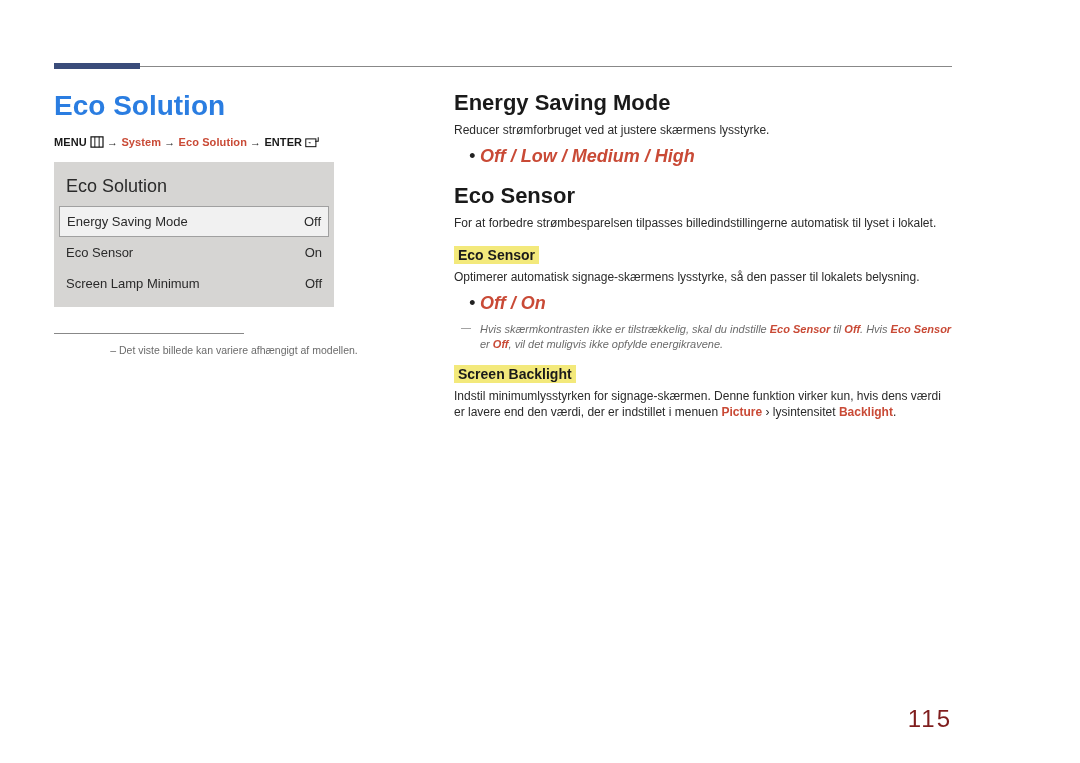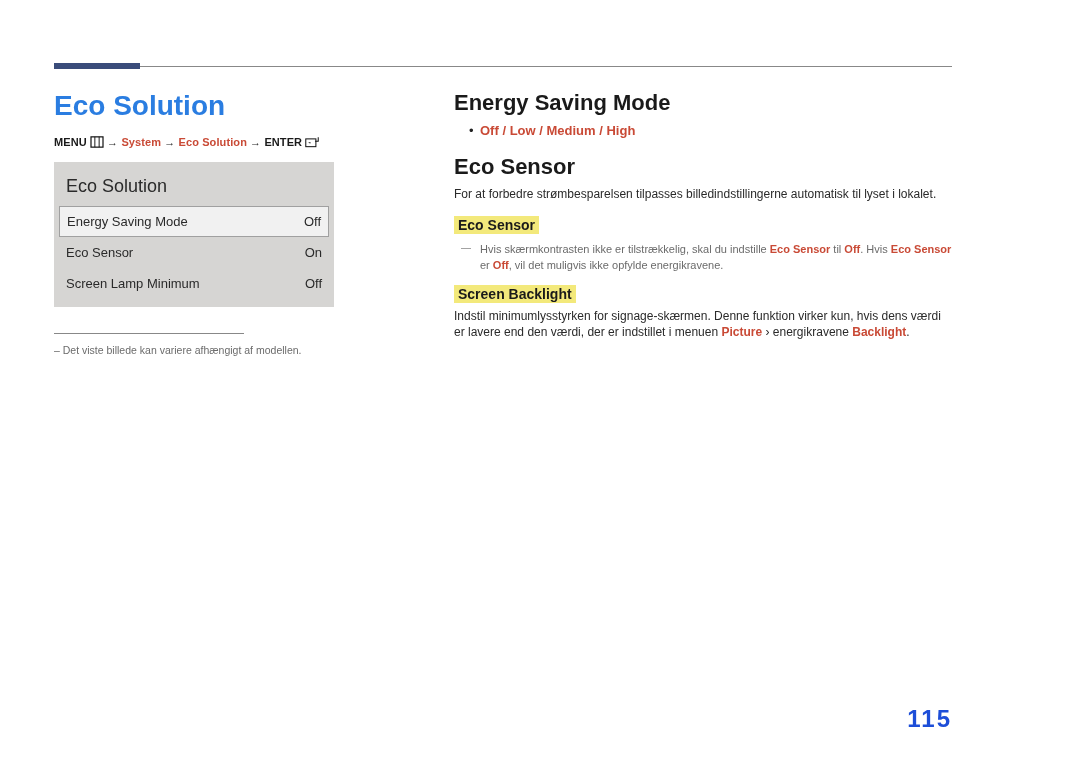--- a/index.html
+++ b/index.html
@@ -121,32 +121,34 @@
 
 .footnote-rule {
   border-top: 1px solid #888;
   width: 190px;
   margin-top: 26px;
   margin-bottom: 10px;
 }
 .footnote {
   font-size: 10.5px;
   color: #6b6b6b;
+  text-align: center;
 }
 
 
 ul.bullet {
   margin: 3px 0 6px 0;
   padding-left: 26px;
   list-style: none;
 }
 ul.bullet li {
-  font-size: 13px;
+  font-size: 18px;
   position: relative;
   line-height: 1.4;
+  font-style: italic;
 }
 ul.bullet li::before {
   content: "•";
   position: absolute;
   left: -11px;
   top: 0;
   color: #222;
 }
 .red { color: #c94a36; font-weight: 600; }
 .hl {
@@ -155,20 +157,21 @@
   padding: 1px 4px;
   font-weight: 700;
   font-size: 14px;
   margin-top: 8px;
   margin-bottom: 5px;
 }
 ul.dash {
   margin: 3px 0 4px 0;
   padding-left: 26px;
   list-style: none;
+  font-style: italic;
 }
 ul.dash li {
   position: relative;
   font-size: 11px;
   color: #6b6b6b;
   line-height: 1.4;
 }
 ul.dash li::before {
   content: "―";
   position: absolute;
@@ -177,22 +180,22 @@
   color: #888;
   font-size: 10px;
 }
 
 
 .page-num {
   position: absolute;
   right: 52px;
   bottom: 30px;
   font-size: 24px;
-  color: #1d4ed8;
-  font-weight: 700;
+  color: #7f1d1d;
+  font-weight: 400;
   letter-spacing: 2px;
   font-family: Arial, sans-serif;
 }
 </style>
 </head>
 <body>
 
 <div class="page">
 
   <div class="top-rule"></div>
@@ -244,39 +247,46 @@
       <div class="footnote">
         <span>–</span>
         <span>Det viste billede kan variere afhængigt af modellen.</span>
       </div>
 
     </div>
 
     <div class="col-right">
 
       <div class="h1-black">Energy Saving Mode</div>
+      <div class="para">Reducer strømforbruget ved at justere skærmens lysstyrke.</div>
       <ul class="bullet">
         <li>
           <span class="red">Off</span><span class="red"> / </span><span class="red">Low</span><span class="red"> / </span><span class="red">Medium</span><span class="red"> / </span><span class="red">High</span>
         </li>
       </ul>
 
       <div class="h1-black2">Eco Sensor</div>
       <div class="para">For at forbedre strømbesparelsen tilpasses billedindstillingerne automatisk til lyset i lokalet.</div>
 
       <div class="hl">Eco Sensor</div>
+      <div class="para">Optimerer automatisk signage-skærmens lysstyrke, så den passer til lokalets belysning.</div>
+      <ul class="bullet">
+        <li>
+          <span class="red">Off</span><span class="red"> / </span><span class="red">On</span>
+        </li>
+      </ul>
       <ul class="dash">
         <li>
           <span>Hvis skærmkontrasten ikke er tilstrækkelig, skal du indstille </span><span class="red">Eco Sensor</span><span> til </span><span class="red">Off</span><span>. Hvis </span><span class="red">Eco Sensor</span><span> er </span><span class="red">Off</span><span>, vil det muligvis ikke opfylde energikravene.</span>
         </li>
       </ul>
 
       <div class="hl">Screen Backlight</div>
       <div class="para">
-        <span>Indstil minimumlysstyrken for signage-skærmen. Denne funktion virker kun, hvis dens værdi er lavere end den værdi, der er indstillet i menuen </span><span class="red">Picture</span> <span>›</span><span> energikravene </span><span class="red">Backlight</span><span>.</span>
+        <span>Indstil minimumlysstyrken for signage-skærmen. Denne funktion virker kun, hvis dens værdi er lavere end den værdi, der er indstillet i menuen </span><span class="red">Picture</span> <span>›</span><span> lysintensitet </span><span class="red">Backlight</span><span>.</span>
       </div>
 
     </div>
 
   </div>
 
   <div class="page-num">115</div>
 
 </div>
 

